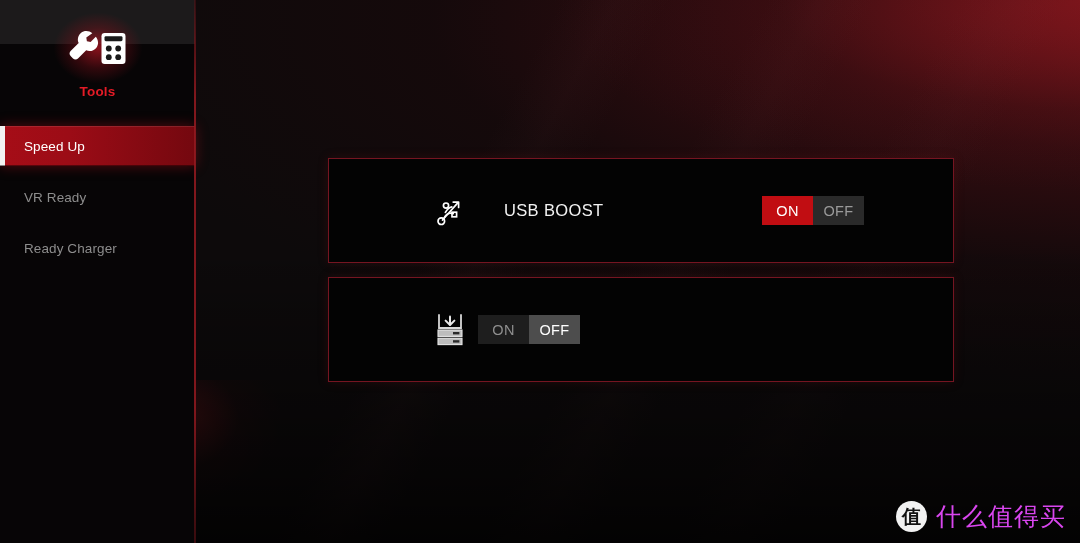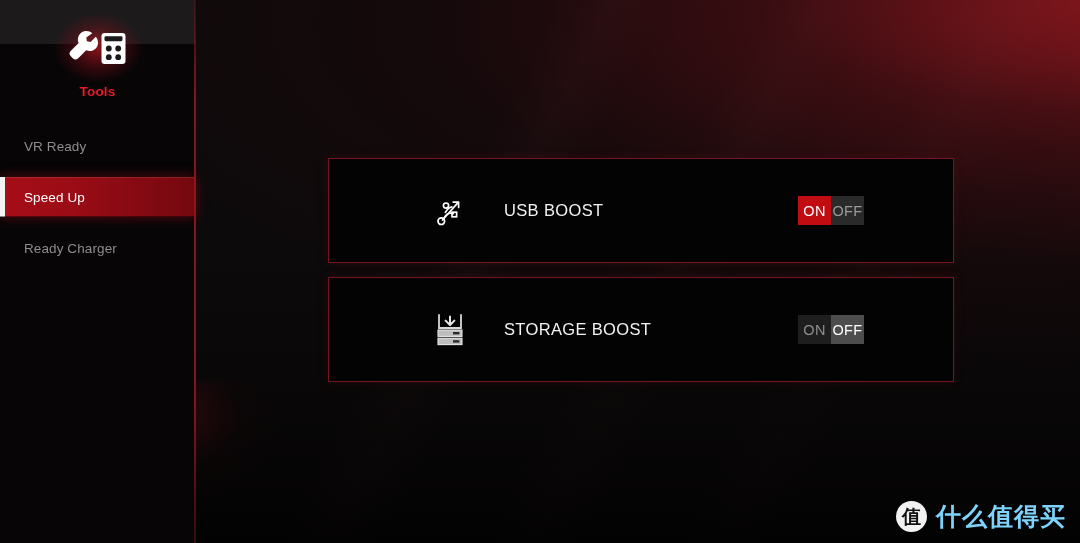--- a/index.html
+++ b/index.html
@@ -213,21 +213,21 @@
   .toggle {
     display: flex;
     margin-right: 89px;
     flex: none;
     height: 29px;
     font-size: 14.5px;
     letter-spacing: 0.4px;
     user-select: none;
   }
   .toggle-seg {
-    width: 33px;
+    width: 51px;
     display: flex;
     align-items: center;
     justify-content: center;
     cursor: pointer;
   }
   .toggle-seg.on-seg { background: #1e1e1e; color: #8f8f8f; }
   .toggle-seg.off-seg { background: #2a2a2a; color: #9a9a9a; text-align: right; }
   .toggle-seg.on-seg.sel { background: #c10d12; color: #ffffff; }
   .toggle-seg.off-seg.sel { background: #4d4d4d; color: #ffffff; }
 
@@ -249,23 +249,23 @@
     display: flex;
     align-items: center;
     justify-content: center;
     font-size: 19px;
     font-weight: bold;
     font-family: "DejaVu Sans", sans-serif;
     line-height: 1;
   }
   .wm-text {
     margin-left: 9px;
-    color: #7dd3fc;
+    color: #d946ef;
     font-size: 25px;
-    font-weight: bold;
+    font-weight: normal;
     letter-spacing: 1px;
     font-family: "DejaVu Sans", sans-serif;
   }
 </style>
 </head>
 <body>
 
 <div id="app">
 
   <div class="bg-base"></div>
@@ -294,25 +294,25 @@
         <circle cx="40.8" cy="18.5" r="2.9" fill="#1a1a1a"></circle>
         <circle cx="50.2" cy="18.5" r="2.9" fill="#1a1a1a"></circle>
         <circle cx="40.8" cy="27.2" r="2.9" fill="#1a1a1a"></circle>
         <circle cx="50.2" cy="27.2" r="2.9" fill="#1a1a1a"></circle>
       </svg>
     </div>
 
     <div class="tools-label">Tools</div>
 
     <div class="nav">
+      <div class="nav-item active">
+        <span class="nav-label">Speed Up</span>
+      </div>
       <div class="nav-item">
         <span class="nav-label">VR Ready</span>
-      </div>
-      <div class="nav-item active">
-        <span class="nav-label">Speed Up</span>
       </div>
       <div class="nav-item">
         <span class="nav-label">Ready Charger</span>
       </div>
     </div>
   </div>
 
   <div class="sidebar-divider"></div>
 
   <div class="content">
@@ -349,21 +349,20 @@
             <polyline points="11.6,7.6 16.0,12.0 20.4,7.6"></polyline>
           </g>
 
           <rect x="4.0" y="17.0" width="24" height="6.4" fill="#bdbdbd" stroke="#e6e6e6" stroke-width="1.1"></rect>
           <rect x="19.0" y="19.0" width="6.4" height="2.4" fill="#2a2a2a"></rect>
 
           <rect x="4.0" y="25.2" width="24" height="6.4" fill="#bdbdbd" stroke="#e6e6e6" stroke-width="1.1"></rect>
           <rect x="19.0" y="27.2" width="6.4" height="2.4" fill="#2a2a2a"></rect>
         </svg>
       </div>
-      <div class="card-title">STORAGE BOOST</div>
       <div class="toggle">
         <div class="toggle-seg on-seg">ON</div>
         <div class="toggle-seg off-seg sel">OFF</div>
       </div>
     </div>
   </div>
 
   <div class="watermark">
     <div class="wm-logo">值</div>
     <div class="wm-text">什么值得买</div>

